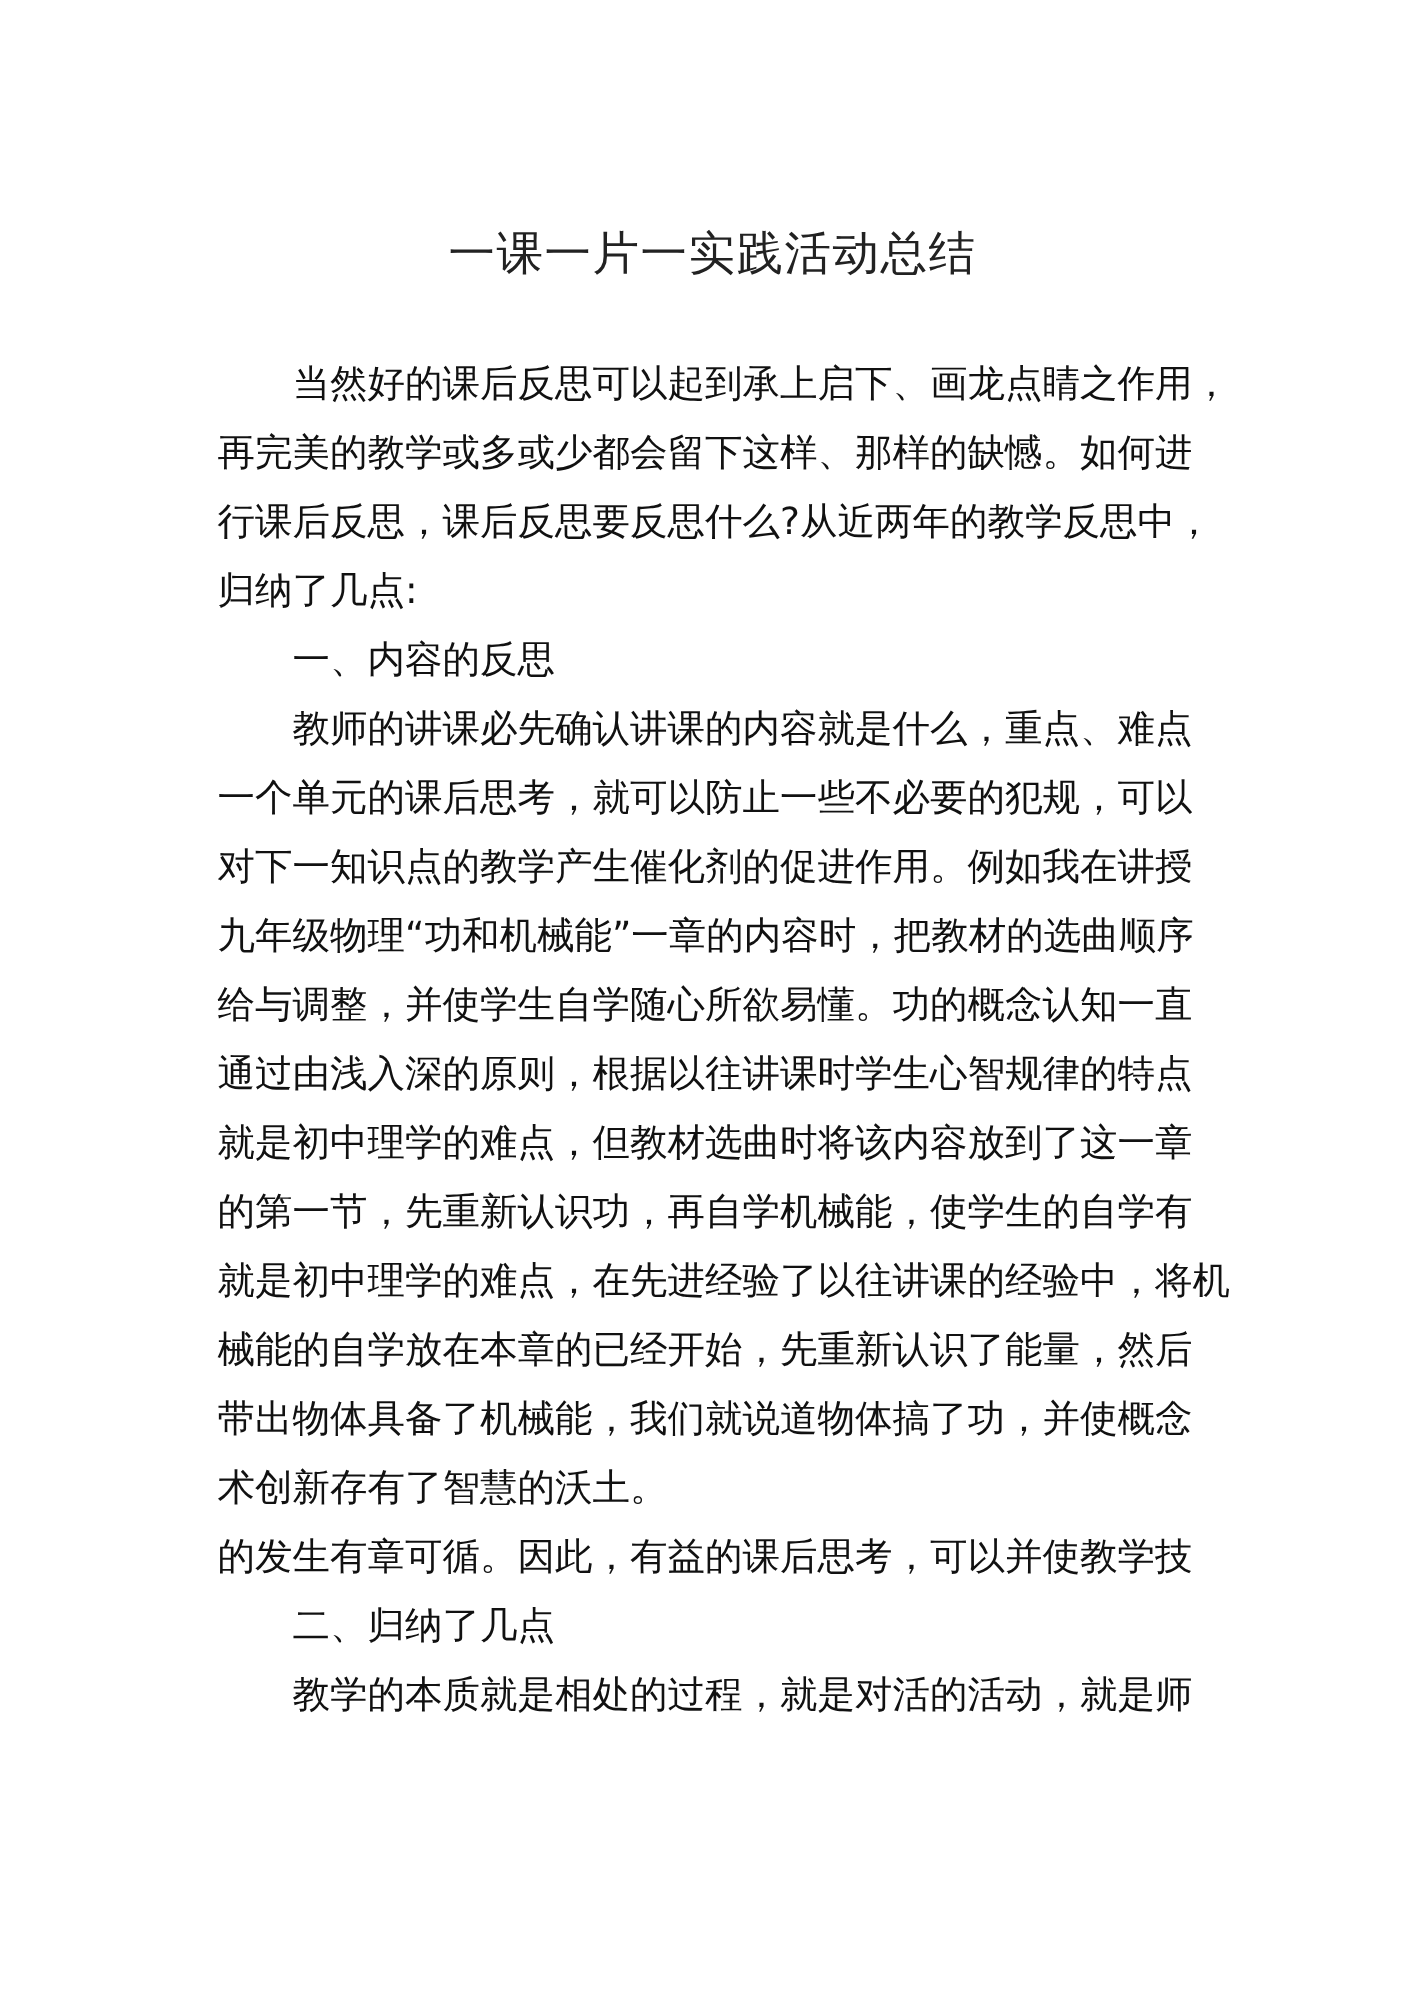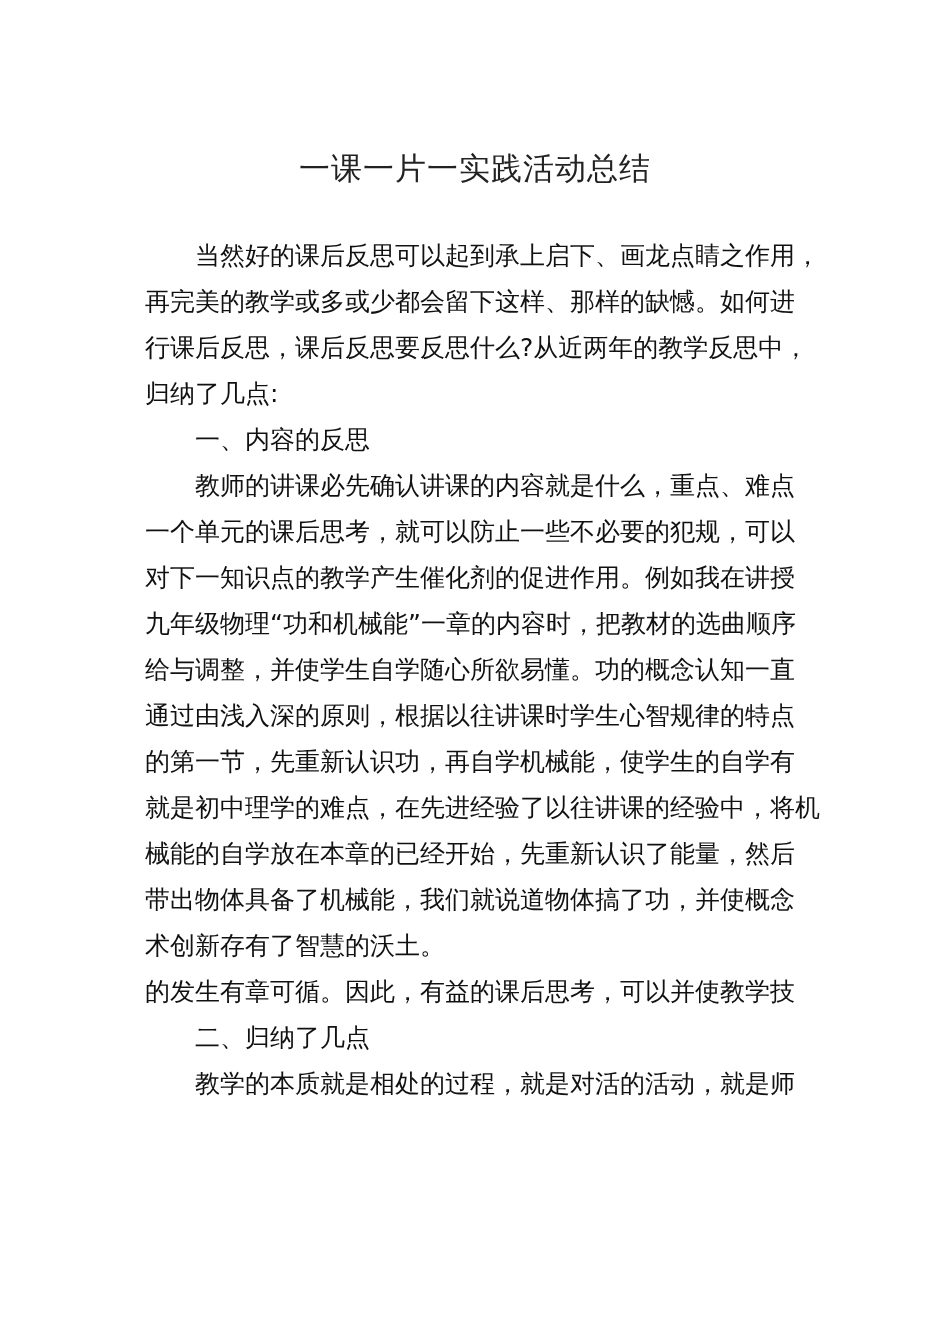--- a/index.html
+++ b/index.html
@@ -23,20 +23,21 @@
   <div class="line">再完美的教学或多或少都会留下这样、那样的缺憾。如何进</div>
   <div class="line">行课后反思，课后反思要反思什么?从近两年的教学反思中，</div>
   <div class="line">归纳了几点:</div>
   <div class="line indent">一、内容的反思</div>
   <div class="line indent">教师的讲课必先确认讲课的内容就是什么，重点、难点</div>
   <div class="line">一个单元的课后思考，就可以防止一些不必要的犯规，可以</div>
   <div class="line">对下一知识点的教学产生催化剂的促进作用。例如我在讲授</div>
   <div class="line">九年级物理“功和机械能”一章的内容时，把教材的选曲顺序</div>
   <div class="line">给与调整，并使学生自学随心所欲易懂。功的概念认知一直</div>
   <div class="line">通过由浅入深的原则，根据以往讲课时学生心智规律的特点</div>
+  <div class="line">就是初中理学的难点，但教材选曲时将该内容放到了这一章</div>
   <div class="line">的第一节，先重新认识功，再自学机械能，使学生的自学有</div>
   <div class="line">就是初中理学的难点，在先进经验了以往讲课的经验中，将机</div>
   <div class="line">械能的自学放在本章的已经开始，先重新认识了能量，然后</div>
   <div class="line">带出物体具备了机械能，我们就说道物体搞了功，并使概念</div>
   <div class="line">术创新存有了智慧的沃土。</div>
   <div class="line">的发生有章可循。因此，有益的课后思考，可以并使教学技</div>
   <div class="line indent">二、归纳了几点</div>
   <div class="line indent">教学的本质就是相处的过程，就是对活的活动，就是师</div>
 </div>
 

